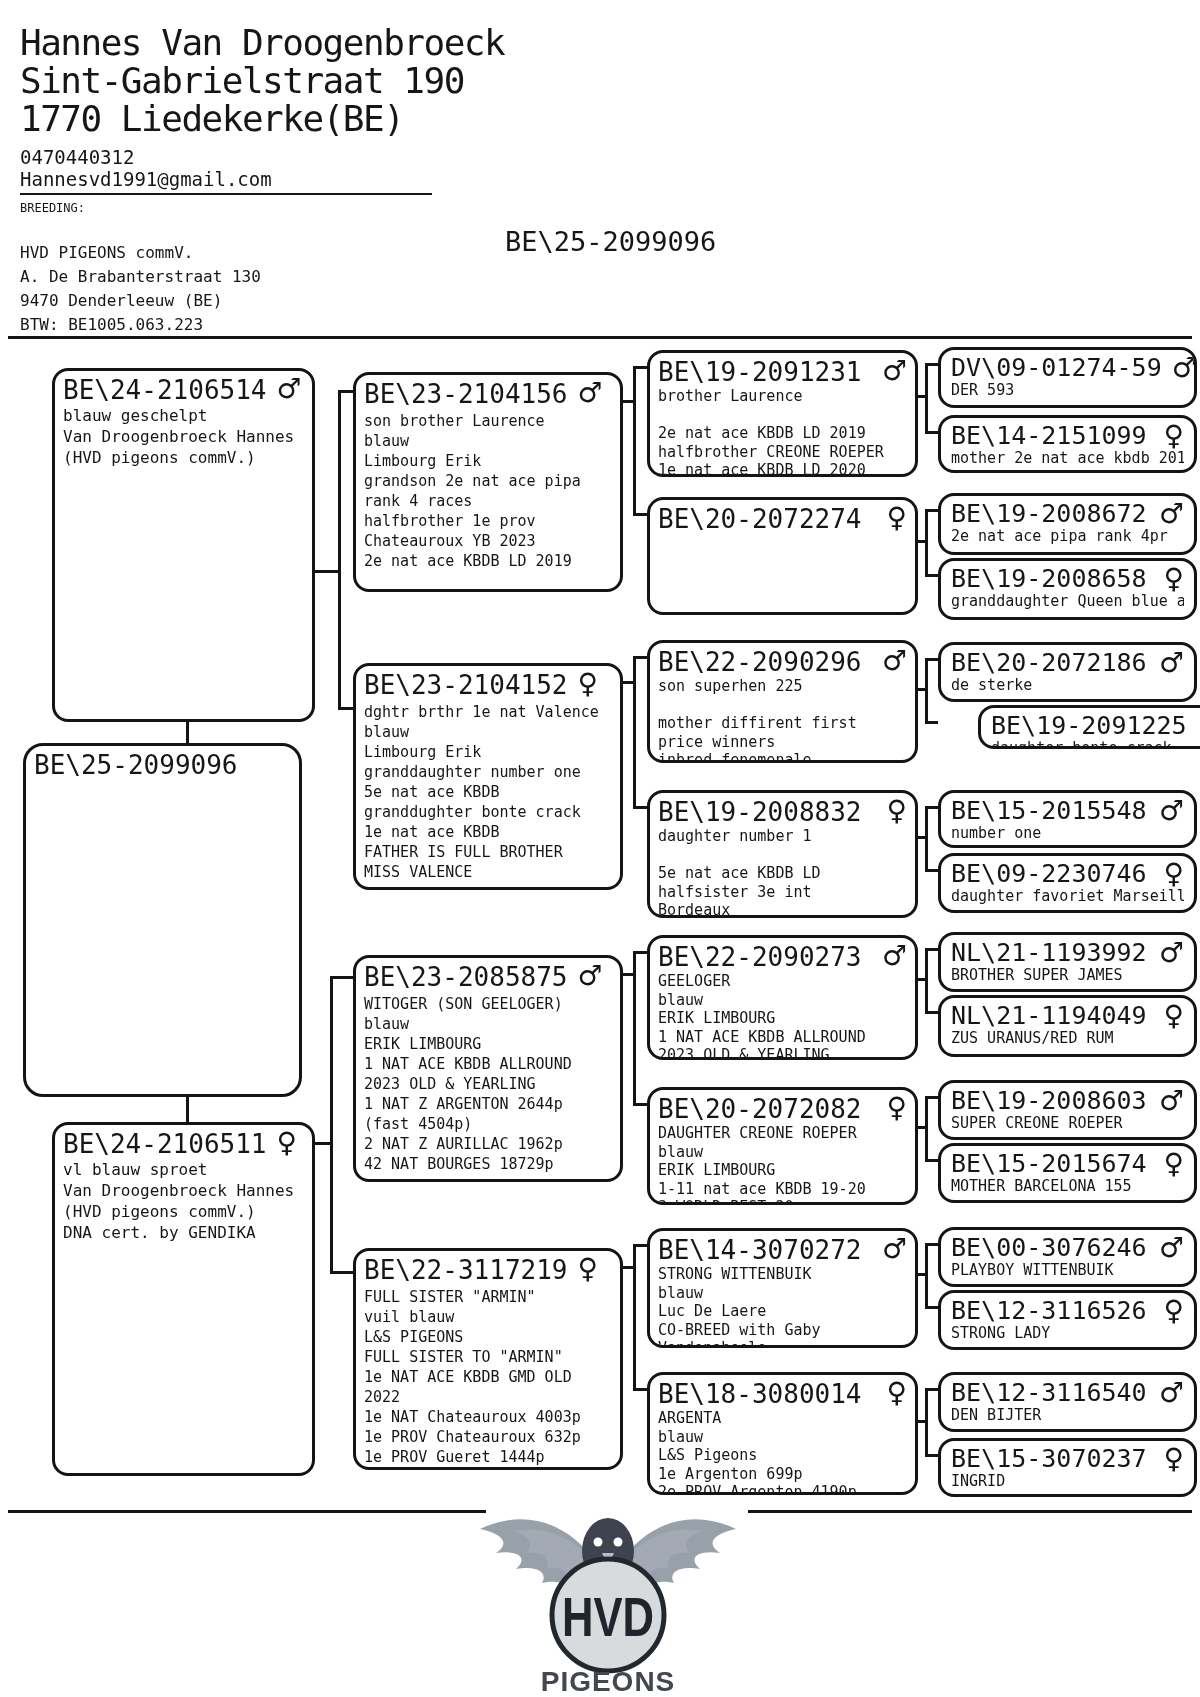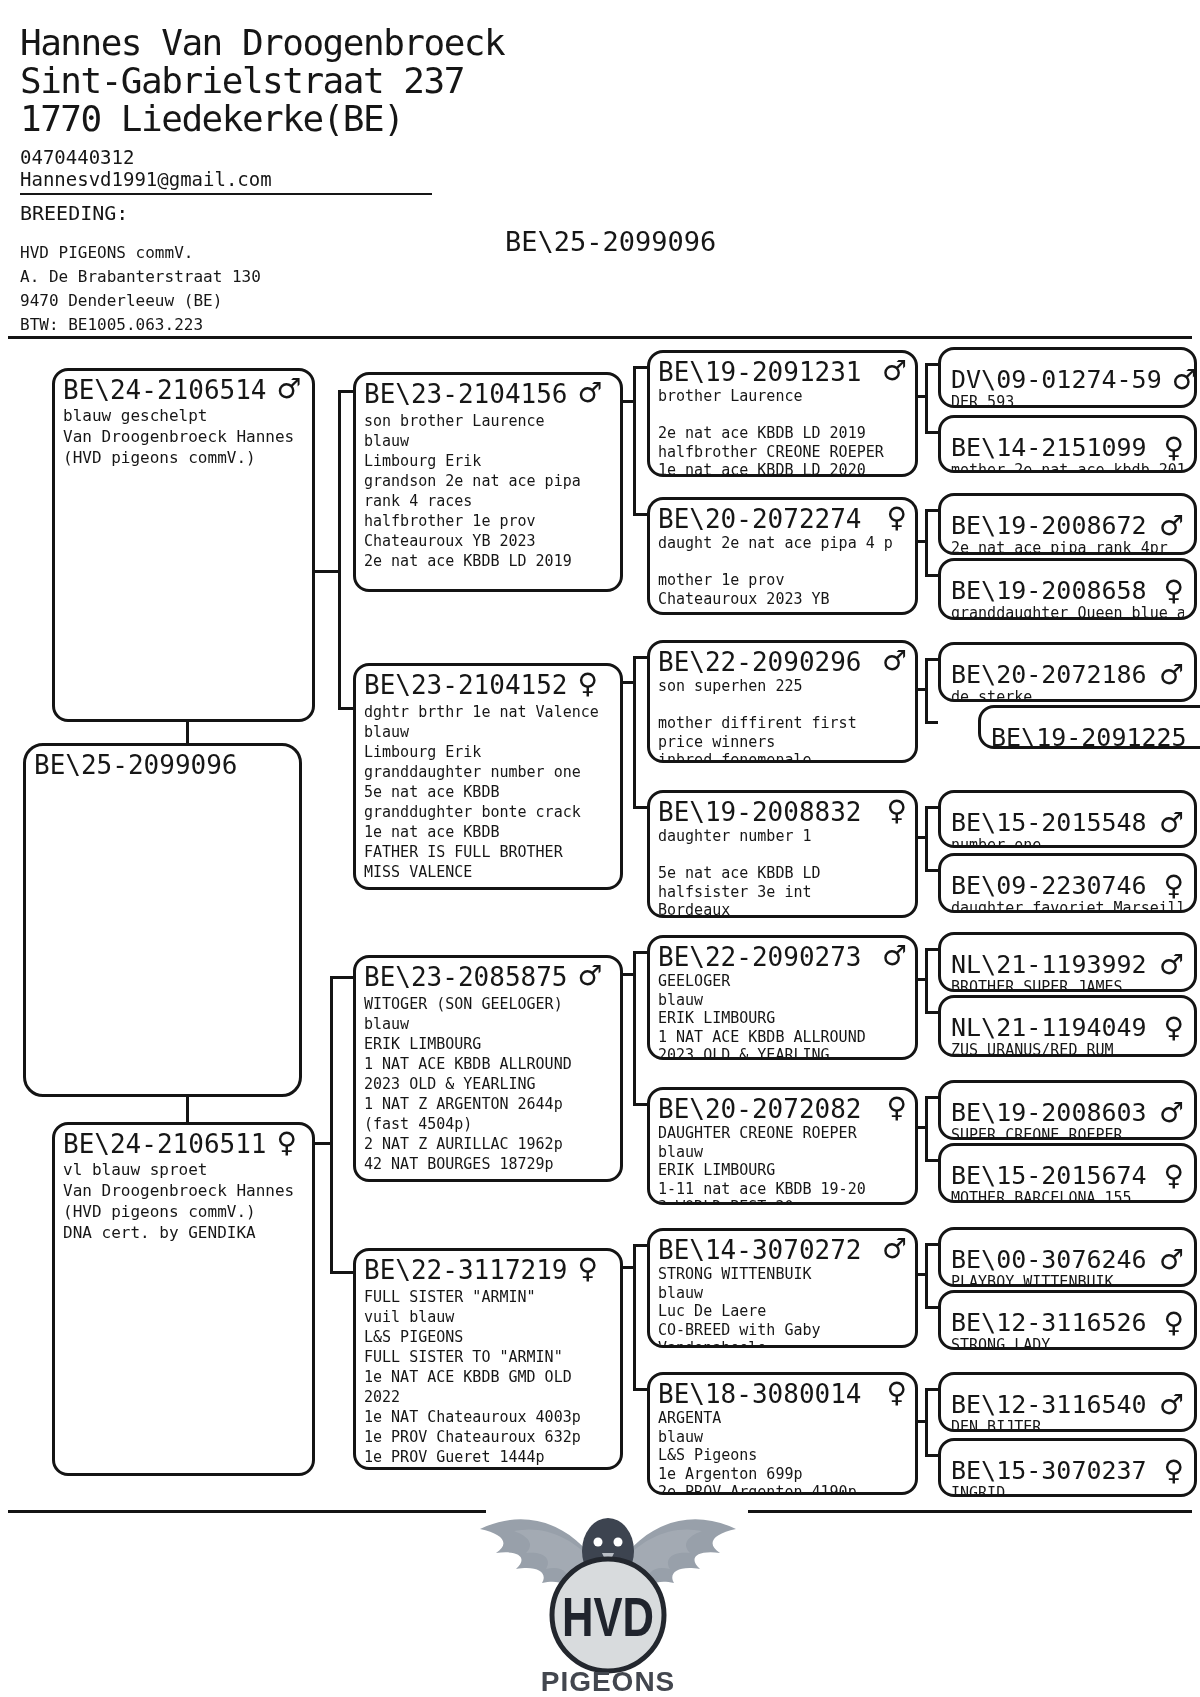--- a/index.html
+++ b/index.html
@@ -2,50 +2,50 @@
 <html><head>
 <meta charset="utf-8">
 <style>
   html,body{margin:0;padding:0;background:#fff;}
   .page{position:relative;width:1200px;height:1697px;background:#ffffff;
         font-family:"DejaVu Sans Mono",monospace;color:#161616;overflow:hidden;}
   
   .h-name{position:absolute;left:20px;top:24px;font-size:36px;line-height:38px;letter-spacing:-1.5px;white-space:nowrap;}
   .h-contact{position:absolute;left:20px;top:146px;font-size:19px;line-height:22px;}
   .h-rule{position:absolute;left:20px;top:193px;width:412px;height:2px;background:#161616;}
-  .h-breeding{position:absolute;left:20px;top:201px;font-size:20px;}
+  .h-breeding{position:absolute;left:20px;top:201px;font-size:12px;}
   .h-company{position:absolute;left:20px;top:241px;font-size:16px;line-height:24px;white-space:pre-line;}
   .ring-number{position:absolute;left:505px;top:226px;font-size:27px;white-space:nowrap;}
   
   .box{position:absolute;border:3px solid #141414;border-radius:16px;background:#fff;
        box-sizing:border-box;padding:4px 8px;overflow:hidden;}
   .title{display:flex;align-items:flex-start;font-size:26px;line-height:30px;white-space:nowrap;}
   .sex{font-family:"DejaVu Sans",sans-serif;font-weight:bold;font-size:28px;line-height:28px;margin-left:10px;}
   .desc{white-space:pre-line;font-size:15px;line-height:20px;}
   .g1{border-radius:20px;}
   .g2 .desc{font-size:16px;line-height:21px;}
   .g3 .desc{margin-top:2px;}
   .g4 .desc{line-height:18.5px;}
   .g4 .title,.g5 .title{justify-content:space-between;}
-  .g5{padding:16px 10px;}
+  .g5{padding:4px 10px;}
   .g5 .title{font-size:25px;line-height:28px;}
   .g5 .desc{line-height:17px;white-space:nowrap;overflow:hidden;}
   
   .ln{position:absolute;background:#141414;}
   
   .logo{position:absolute;left:468px;top:1503px;}
 </style>
 </head>
 <body>
 
 <div class="page">
 
   <div class="h-name">
     <div>Hannes Van Droogenbroeck</div>
-    <div>Sint-Gabrielstraat 237</div>
+    <div>Sint-Gabrielstraat 190</div>
     <div>1770 Liedekerke(BE)</div>
   </div>
   <div class="h-contact">
     <div>0470440312</div>
     <div>Hannesvd1991@gmail.com</div>
   </div>
   <div class="h-rule"></div>
   <div class="h-breeding">BREEDING:</div>
   <div class="h-company">HVD PIGEONS commV.
 A. De Brabanterstraat 130
@@ -152,24 +152,20 @@
 
 2e nat ace KBDB LD 2019
 halfbrother CREONE ROEPER
 1e nat ace KBDB LD 2020</div>
   </div>
   <div class="box g4" style="left:647px;top:497px;width:271px;height:118px">
     <div class="title">
         <span>BE\20-2072274</span>
       <span class="sex">♀</span>
       </div>
-    <div class="desc">daught 2e nat ace pipa 4 p
-
-mother 1e prov
-Chateauroux 2023 YB</div>
   </div>
   <div class="box g4" style="left:647px;top:640px;width:271px;height:123px">
     <div class="title">
         <span>BE\22-2090296</span>
       <span class="sex">♂</span>
       </div>
     <div class="desc">son superhen 225
 
 mother diffirent first
 price winners

